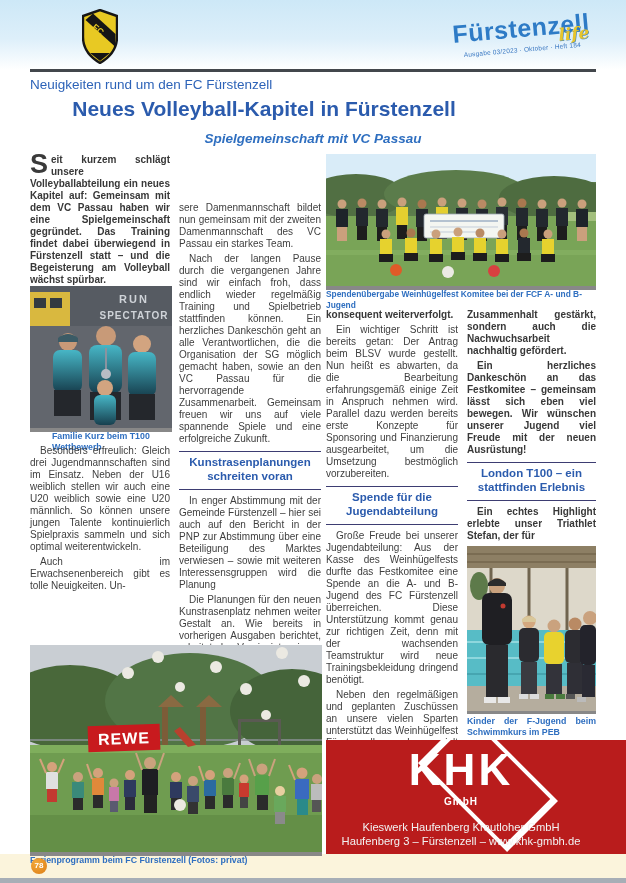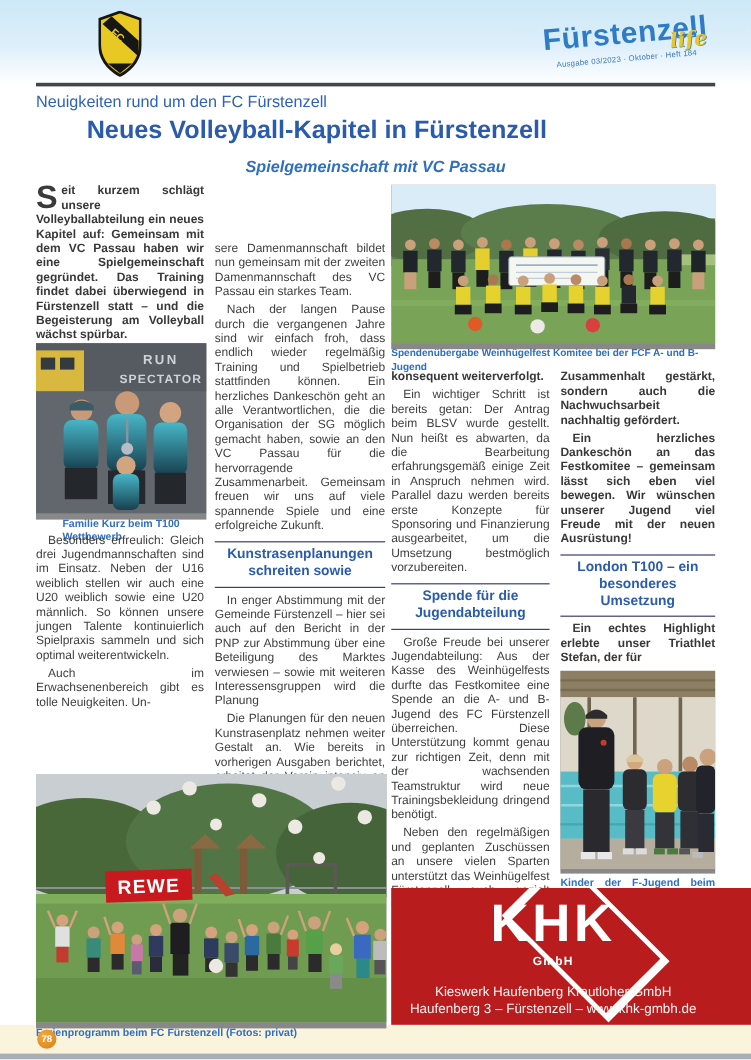--- a/index.html
+++ b/index.html
@@ -117,21 +117,21 @@
     <div class="cap" style="position:absolute;left:0;top:279px;width:142px;margin-left:22px;">Familie Kurz beim T100 Wettbewerb</div>
 
     <div class="col" style="left:0;top:293px;width:140px;">
       <p class="ind">Besonders erfreulich: Gleich drei Jugendmannschaften sind im Einsatz. Neben der U16 weiblich stellen wir auch eine U20 weiblich sowie eine U20 männlich. So können unsere jungen Talente kontinuierlich Spielpraxis sammeln und sich optimal weiterentwickeln.</p>
       <p class="ind">Auch im Erwachsenenbereich gibt es tolle Neuigkeiten. Un-</p>
     </div>
 
     <div class="col" style="left:149px;top:2px;width:142px;margin-top:48px;">
       <p>sere Damenmannschaft bildet nun gemeinsam mit der zweiten Damenmannschaft des VC Passau ein starkes Team.</p>
       <p class="ind">Nach der langen Pause durch die vergangenen Jahre sind wir einfach froh, dass endlich wieder regelmäßig Training und Spielbetrieb stattfinden können. Ein herzliches Dankeschön geht an alle Verantwortlichen, die die Organisation der SG möglich gemacht haben, sowie an den VC Passau für die hervorragende Zusammenarbeit. Gemeinsam freuen wir uns auf viele spannende Spiele und eine erfolgreiche Zukunft.</p>
-      <div class="sec-h">Kunstrasenplanungen schreiten sowie</div>
+      <div class="sec-h">Kunstrasenplanungen schreiten voran</div>
       <p class="ind">In enger Abstimmung mit der Gemeinde Fürstenzell – hier sei auch auf den Bericht in der PNP zur Abstimmung über eine Beteiligung des Marktes verwiesen – sowie mit weiteren Interessensgruppen wird die Planung</p>
       <p class="ind">Die Planungen für den neuen Kunstrasenplatz nehmen weiter Gestalt an. Wie bereits in vorherigen Ausgaben berichtet, arbeitet der Verein intensiv an der Realisierung dieses wichtigen Projekts.</p>
     </div>
 
     <div class="photo" style="position:absolute;left:296px;top:2px;">
       <svg width="270" height="132" viewBox="0 0 270 132">
         <rect width="270" height="132" fill="#d9ecf8"></rect>
         <rect y="28" width="270" height="40" fill="#5d7d4d"></rect>
         <ellipse cx="30" cy="42" rx="50" ry="22" fill="#516f43"></ellipse>
         <ellipse cx="130" cy="40" rx="72" ry="24" fill="#5b7c4b"></ellipse>
@@ -223,21 +223,21 @@
       <p class="b">konsequent weiterverfolgt.</p>
       <p class="ind">Ein wichtiger Schritt ist bereits getan: Der Antrag beim BLSV wurde gestellt. Nun heißt es abwarten, da die Bearbeitung erfahrungsgemäß einige Zeit in Anspruch nehmen wird. Parallel dazu werden bereits erste Konzepte für Sponsoring und Finanzierung ausgearbeitet, um die Umsetzung bestmöglich vorzubereiten.</p>
       <div class="sec-h">Spende für die Jugendabteilung</div>
       <p class="ind">Große Freude bei unserer Jugendabteilung: Aus der Kasse des Weinhügelfests durfte das Festkomitee eine Spende an die A- und B-Jugend des FC Fürstenzell überreichen. Diese Unterstützung kommt genau zur richtigen Zeit, denn mit der wachsenden Teamstruktur wird neue Trainingsbekleidung dringend benötigt.</p>
       <p class="ind">Neben den regelmäßigen und geplanten Zuschüssen an unsere vielen Sparten unterstützt das Weinhügelfest Fürstenzell auch gezielt einzelne Projekte im Verein. So wird nicht nur der</p>
     </div>
 
     <div class="col" style="left:437px;top:157px;width:129px;">
       <p class="b">Zusammenhalt gestärkt, sondern auch die Nachwuchsarbeit nachhaltig gefördert.</p>
       <p class="b ind">Ein herzliches Dankeschön an das Festkomitee – gemeinsam lässt sich eben viel bewegen. Wir wünschen unserer Jugend viel Freude mit der neuen Ausrüstung!</p>
-      <div class="sec-h">London T100 – ein besonderes Umsetzung</div>
+      <div class="sec-h">London T100 – ein stattfinden Erlebnis</div>
       <p class="b ind">Ein echtes Highlight erlebte unser Triathlet Stefan, der für</p>
       <div class="photo" style="margin-top:4px;">
         <svg width="129" height="165" viewBox="0 0 129 165">
           <rect width="129" height="165" fill="#d9d4c6"></rect>
           <rect width="129" height="22" fill="#8d7f64"></rect>
           <line x1="0" y1="8" x2="129" y2="8" stroke="#7a6c52" stroke-width="2"></line>
           <line x1="0" y1="16" x2="129" y2="16" stroke="#7a6c52" stroke-width="2"></line>
           <rect y="22" width="129" height="62" fill="#ddd8ca"></rect>
           <line x1="24" y1="22" x2="24" y2="84" stroke="#70654f" stroke-width="3"></line>
           <line x1="62" y1="22" x2="62" y2="84" stroke="#70654f" stroke-width="3"></line>

